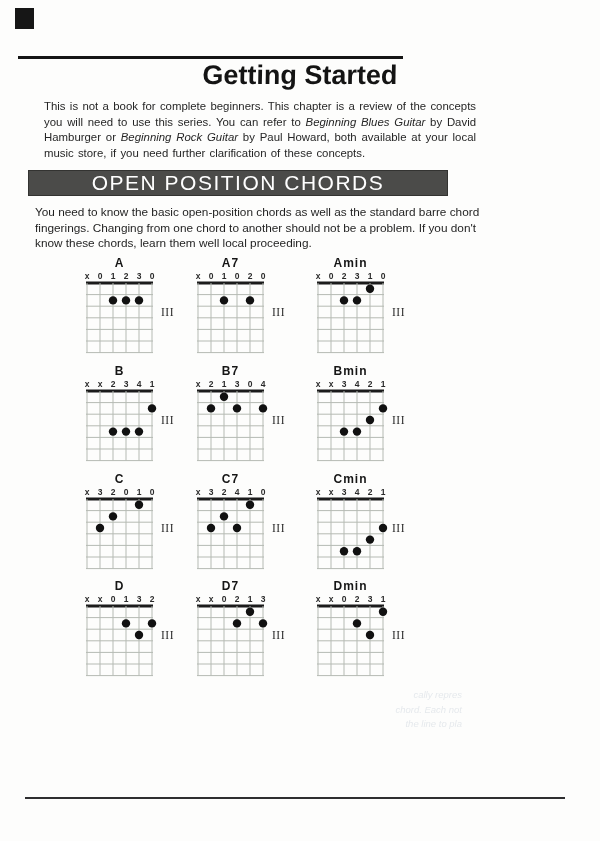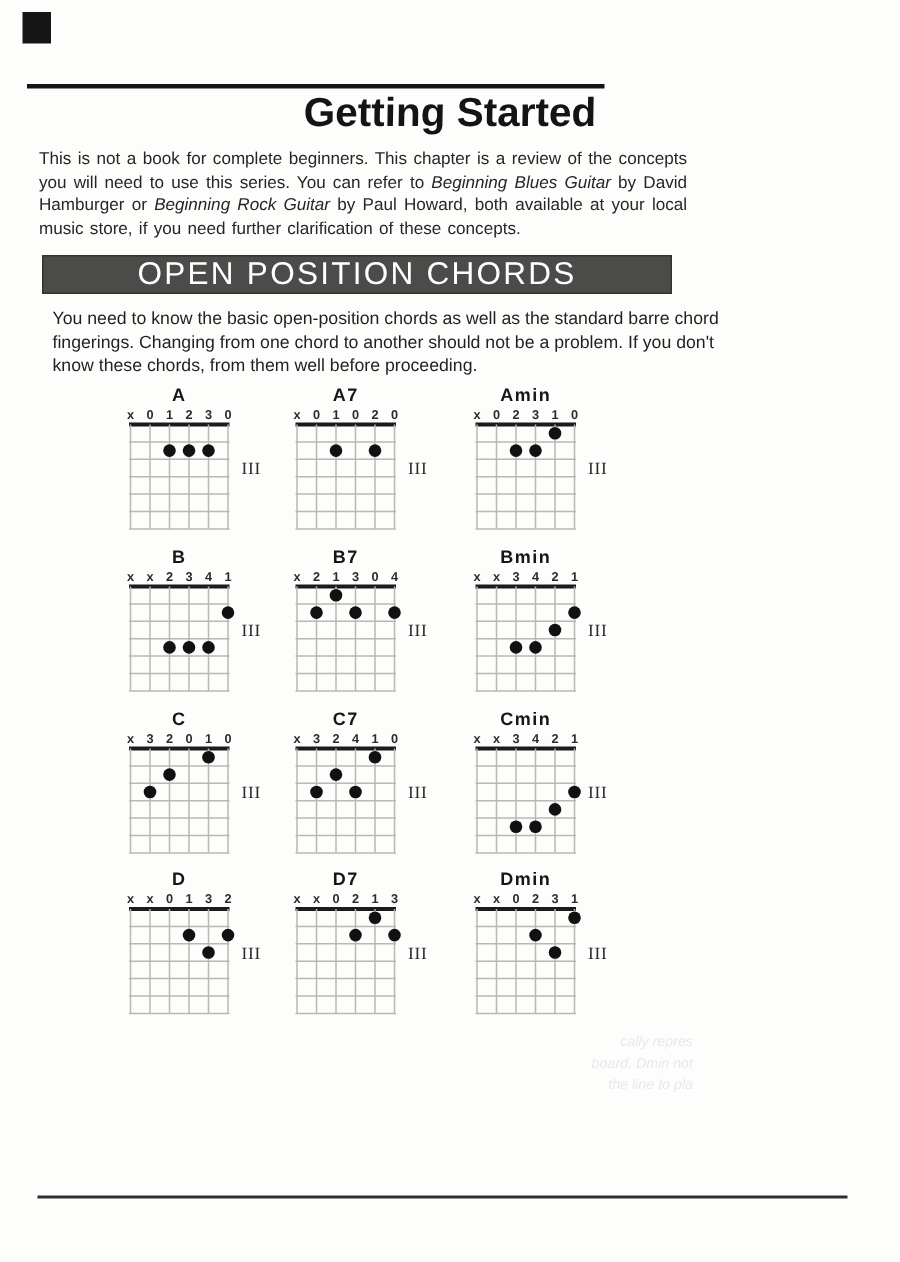--- a/index.html
+++ b/index.html
@@ -29,21 +29,21 @@
 
   
   .page-title{
     position:absolute;left:0;top:60px;width:600px;text-align:center;
     font-size:27px;font-weight:bold;letter-spacing:0px;color:#141414;
     transform:skewX(-1deg);
   }
 
   
   .intro-paragraph{
-    position:absolute;left:26px;top:99px;width:432px;
+    position:absolute;left:44px;top:99px;width:432px;
     font-size:11.4px;line-height:15.6px;text-align:justify;color:#262626;
     word-spacing:1px;
   }
   .intro-paragraph i{font-style:italic;}
   .section-paragraph{
     position:absolute;left:35px;top:205px;width:450px;
     font-size:11.8px;line-height:15.6px;text-align:left;color:#1f1f1f;
   }
 
   
@@ -89,21 +89,21 @@
   <div class="chapter-rule"></div>
 
   <div class="page-title">Getting Started</div>
 
   <div class="intro-paragraph"><span>This is not a book for complete beginners.  This chapter is a review of the concepts you will need to use this series.  You can refer to </span><i>Beginning Blues Guitar</i><span> by David Hamburger or </span><i>Beginning Rock Guitar</i><span> by Paul Howard, both available at your local music store, if you need further clarification of these concepts.</span></div>
 
   <div class="section-banner">
     <span class="section-text">OPEN POSITION CHORDS</span>
   </div>
 
-  <div class="section-paragraph">You need to know the basic open-position chords as well as the standard barre chord fingerings.  Changing from one chord to another should not be a problem.  If you don't know these chords, from them well before proceeding.</div>
+  <div class="section-paragraph">You need to know the basic open-position chords as well as the standard barre chord fingerings.  Changing from one chord to another should not be a problem.  If you don't know these chords, learn them well local proceeding.</div>
 
   <div class="chord-diagrams">
       <div class="chord" style="left: 23px; top: 0px;"><svg width="110" height="102">
           <text x="38.5" y="11" class="cname" text-anchor="middle">A</text>
           <text x="6" y="23" class="clabel" text-anchor="middle">x</text>
           <text x="19" y="23" class="clabel" text-anchor="middle">0</text>
           <text x="32" y="23" class="clabel" text-anchor="middle">1</text>
           <text x="45" y="23" class="clabel" text-anchor="middle">2</text>
           <text x="58" y="23" class="clabel" text-anchor="middle">3</text>
           <text x="71" y="23" class="clabel" text-anchor="middle">0</text>
@@ -412,19 +412,19 @@
           <line x1="71" y1="27" x2="71" y2="96.6" stroke="#b5bab3" stroke-width="1"></line>
           <circle cx="71" cy="32.8" r="4.2" fill="#111111"></circle>
           <circle cx="45" cy="44.4" r="4.2" fill="#111111"></circle>
           <circle cx="58" cy="56" r="4.2" fill="#111111"></circle>
           <text x="80" y="60" class="cpos" text-anchor="start">III</text>
         </svg></div>
     </div>
 
   <div class="bleed">
     <div>cally repres</div>
-    <div>board. Dmin not</div>
+    <div>chord. Each not</div>
     <div>the line to pla</div>
   </div>
 
   <div class="footer-rule"></div>
 
 </div>
 
 </body></html>

